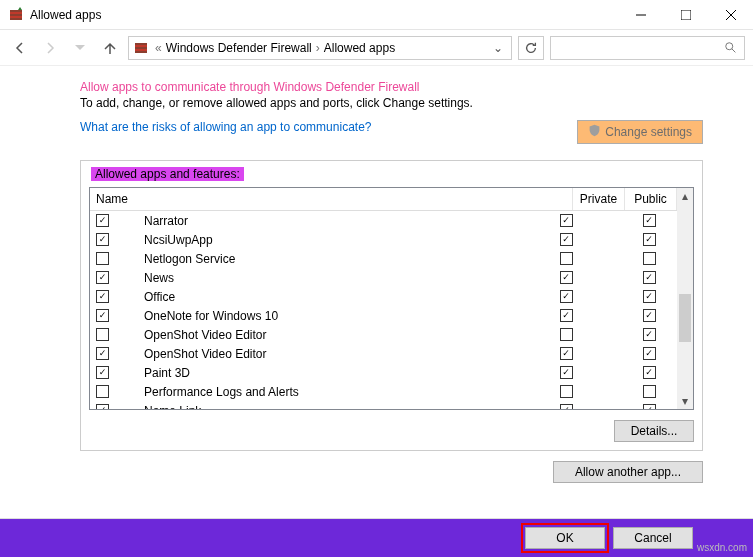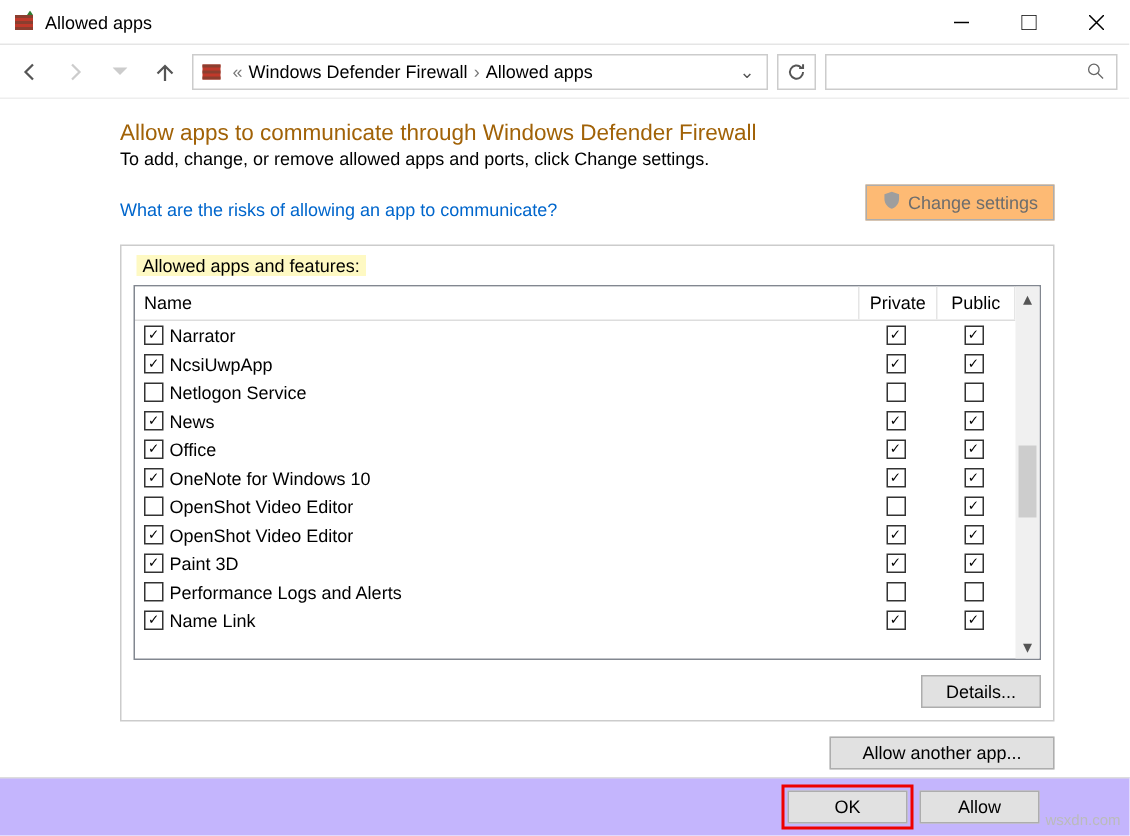--- a/index.html
+++ b/index.html
@@ -18,56 +18,56 @@
 .addrbox .bicon { width: 16px; height: 16px; margin-right: 4px; display:flex; align-items:center; justify-content:center; }
 .addrbox .crumb { padding: 0 2px; }
 .addrbox .sep { color: #777; padding: 0 2px; }
 .addrbox .spacer { flex: 1; }
 .addrbox .drop { color: #555; width: 18px; text-align: center; }
 .refresh { width: 26px; height: 24px; border: 1px solid #ccc; display: flex; align-items: center; justify-content: center; }
 .search { width: 195px; height: 24px; border: 1px solid #ccc; display: flex; align-items: center; padding: 0 6px; }
 .search .sicon { width: 14px; height: 14px; color: #666; }
 
 .content { padding: 8px 50px 0 80px; }
-.heading { color: #a16207; font-size: 15px; margin: 6px 0 2px; }
+.heading { color: #ec4899; font-size: 12px; margin: 6px 0 2px; }
 .subtext { font-size: 12px; margin: 0 0 10px; }
-.riskrow { display: flex; align-items: flex-end; margin-bottom: 12px; }
+.riskrow { display: flex; align-items: flex-start; margin-bottom: 12px; }
 .link { color: #0066cc; cursor: pointer; }
 .csbtn { margin-left: auto; border: 1px solid #adadad; background: #fdba74; color: #6d6d6d; padding: 3px 10px; display: flex; align-items: center; gap: 4px; }
 
 .groupbox { border: 1px solid #ccc; padding: 6px 8px 8px; }
-.grouplabel { font-size: 12px; margin: -14px 0 6px 2px; background: #fef9c3; display: inline-block; padding: 0 4px; }
-.gridwrap { border: 1px solid #828790; display: flex; height: 250px; }
+.grouplabel { font-size: 12px; margin: -14px 0 6px 2px; background: #d946ef; display: inline-block; padding: 0 4px; }
+.gridwrap { border: 1px solid #828790; display: flex; height: 223px; }
 .gridinner { flex: 1; overflow-y: hidden; }
 .hdr { display: flex; border-bottom: 1px solid #ddd; background: #fff; }
 .hdr .c { border-right: 1px solid #e5e5e5; padding: 4px 6px; font-size: 12px; }
 .hdr .c.name { flex: 1; }
 .hdr .c.pv, .hdr .c.pb { width: 52px; text-align: center; }
 .scrollbar { width: 16px; background: #f0f0f0; display: flex; flex-direction: column; }
 .scrollarrow { height: 16px; display: flex; align-items: center; justify-content: center; color: #555; }
 .scrolltrack { flex: 1; position: relative; }
 .scrollthumb { position: absolute; left: 2px; right: 2px; top: 90px; height: 48px; background: #cdcdcd; }
 
-.row { display: flex; align-items: center; height: 19px; padding-left: 6px; }
+.row { display: flex; align-items: center; height: 19px; padding-left: 6px; gap: 31px; }
 .row .cb { width: 13px; height: 13px; border: 1px solid #333; margin-right: 4px; display: flex; align-items: center; justify-content: center; font-size: 10px; color: #000; background: #fff; }
 .row .cb.checked::after { content: "✓"; font-size: 9px; line-height: 1; }
 .row .nm { flex: 1; font-size: 12px; white-space: nowrap; }
 .row .ccol { width: 52px; display: flex; justify-content: center; }
 .row.sel { background: #0a64d1; color: #fff; }
 .row.sel .cb { border-color: #fff; color: #fff; background: #0a64d1; }
 .redbox { outline: 2px solid #e00; outline-offset: 0; padding: 2px; margin: -2px 0; }
 .blk { display: inline-block; background: #000; color: transparent; padding: 0 2px; }
 
 .btnrow { display: flex; justify-content: flex-end; gap: 23px; margin-top: 10px; }
 .btn { border: 1px solid #adadad; background: #e1e1e1; padding: 3px 14px; font-size: 12px; min-width: 80px; text-align: center; }
 .btn.dis { color: #9c9c9c; background: #efefef; }
 .btn.primary { outline: 2px solid #e00; outline-offset: 2px; }
 
 .allowrow { display: flex; justify-content: flex-end; margin-top: 10px; align-items: center; }
-.footer { border-top: 1px solid #ddd; display: flex; justify-content: flex-end; padding: 8px 60px 8px 0; gap: 8px; position: absolute; bottom: 0; left: 0; right: 0; background: #c4b5fd; }
+.footer { border-top: 1px solid #ddd; display: flex; justify-content: flex-end; padding: 8px 60px 8px 0; gap: 8px; position: absolute; bottom: 0; left: 0; right: 0; background: #6d28d9; }
 
 .watermark { position: absolute; bottom: 4px; right: 6px; font-size: 10px; color: #bbb; }
 </style>
 </head>
 <body>
 
 <div class="titlebar">
   <span class="icon">
     <svg viewBox="0 0 16 16">
         <path fill="#c0392b" d="M2 3h12v10H2z"></path>
@@ -294,16 +294,16 @@
     </div>
   </div>
 
   <div class="allowrow">
     <div class="btn" style="min-width:150px">Allow another app...</div>
   </div>
 </div>
 
 <div class="footer">
   <div class="btn primary">OK</div>
-  <div class="btn">Allow</div>
+  <div class="btn">Cancel</div>
 </div>
 
 <div class="watermark">wsxdn.com</div>
 
 </body></html>

